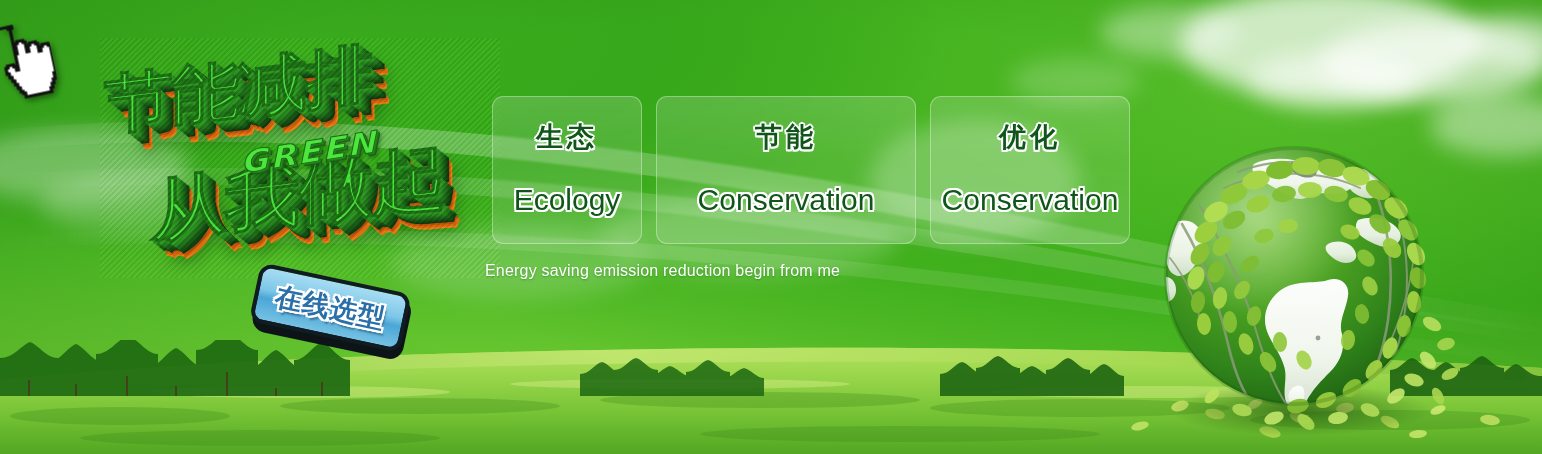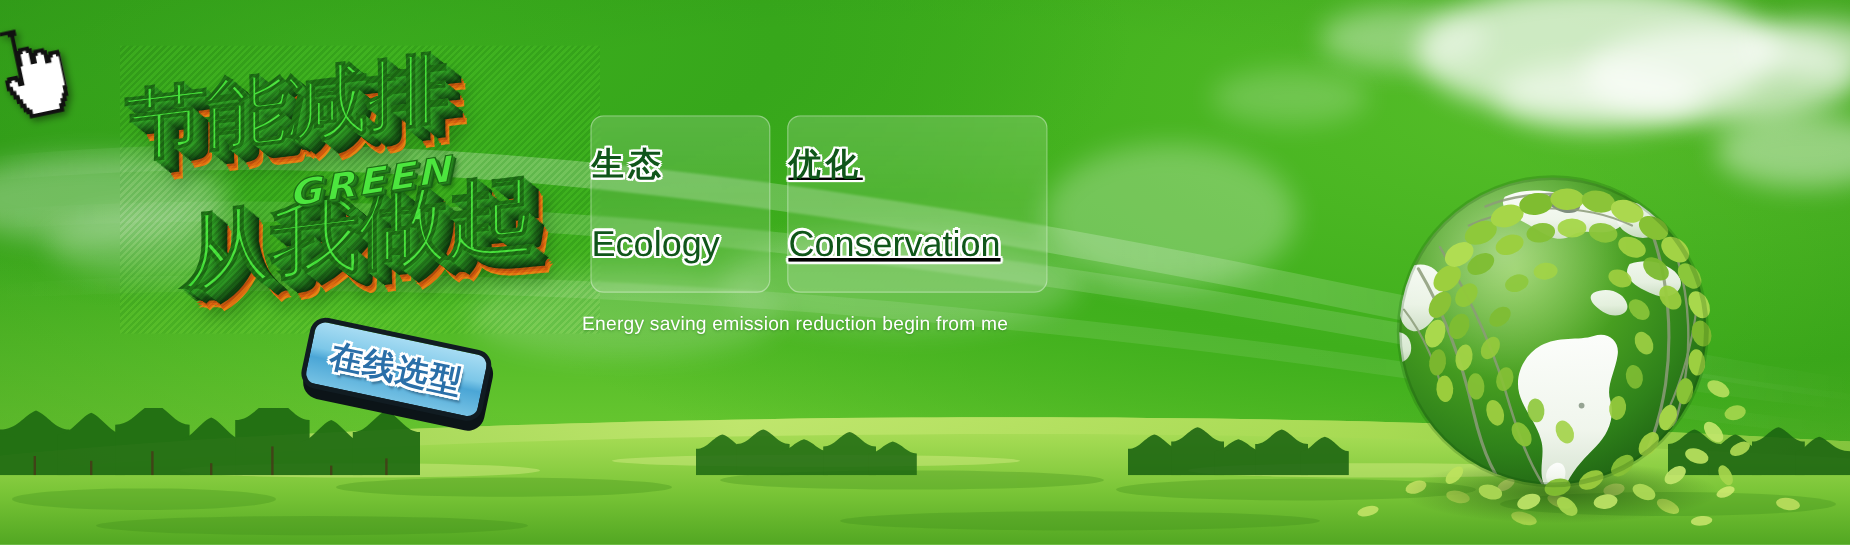--- a/index.html
+++ b/index.html
@@ -147,36 +147,36 @@
   .cards{
     position:absolute;left:492px;top:96px;
     display:flex;gap:14px;
   }
   .card{
     position:relative;
     width:150px;height:148px;
     border-radius:11px;
     background:linear-gradient(180deg, rgba(255,255,255,.17) 0%, rgba(255,255,255,.10) 45%, rgba(255,255,255,.15) 100%);
     border:1px solid rgba(255,255,255,.34);
-    display:flex;flex-direction:column;align-items:flex-start;
+    display:flex;flex-direction:column;align-items:center;
     padding-top:22px;
     cursor:pointer;
     backdrop-filter:blur(1px);
+    gap:28px;
   }
   .card.wide{width:260px;}
-  .card.wide2{width:217px;text-decoration:underline;}
+  .card.wide2{width:200px;}
   .card-cn{
     font-family:"DejaVu Sans","Liberation Sans",sans-serif;
     font-size:27px;font-weight:bold;color:#10561a;letter-spacing:4px;
     text-shadow:
       -1.5px -1.5px 0 #fff, 1.5px -1.5px 0 #fff, -1.5px 1.5px 0 #fff, 1.5px 1.5px 0 #fff,
       0 -1.8px 0 #fff, 0 1.8px 0 #fff, -1.8px 0 0 #fff, 1.8px 0 0 #fff;
   }
   .card-en{
-    margin-top:32px;
     font-family:"Liberation Sans","DejaVu Sans",sans-serif;
     font-size:30px;font-weight:normal;color:#10561a;letter-spacing:0px;
     white-space:nowrap;
     text-shadow:
       -1.6px -1.6px 0 #fff, 1.6px -1.6px 0 #fff, -1.6px 1.6px 0 #fff, 1.6px 1.6px 0 #fff,
       0 -2px 0 #fff, 0 2px 0 #fff, -2px 0 0 #fff, 2px 0 0 #fff;
   }
 
   
   .tagline{
@@ -341,20 +341,24 @@
     <path d="M13,1 h4 v1 h1 v13 h1 v-5 h1 v-1 h3 v1 h1 v5 h1 v-3 h1 v-1 h3 v1 h1 v4 h1 v-2 h1 v-1 h3
              v1 h1 v14 h-1 v3 h-1 v2 h-1 v2 h-1 v2 h-13 v-2 h-1 v-1 h-1 v-2 h-1 v-2 h-1 v-2 h-1 v-2
              h-1 v-2 h-1 v-3 h1 v-1 h3 v1 h1 v2 h1 v-21 h1 v-1 Z" fill="#ffffff" stroke="#111111" stroke-width="1.6" stroke-linejoin="miter"></path>
   </svg>
 
   <div class="cards">
     <div class="card">
       <span class="card-cn">生态</span>
       <span class="card-en">Ecology</span>
     </div>
+    <div class="card wide">
+      <span class="card-cn">节能</span>
+      <span class="card-en">Conservation</span>
+    </div>
     <div class="card wide2">
       <span class="card-cn">优化</span>
       <span class="card-en">Conservation</span>
     </div>
   </div>
 
   <div class="tagline">Energy saving emission reduction begin from me</div>
 
   <svg class="globe-wrap" viewBox="0 0 322 318">
     <defs>

